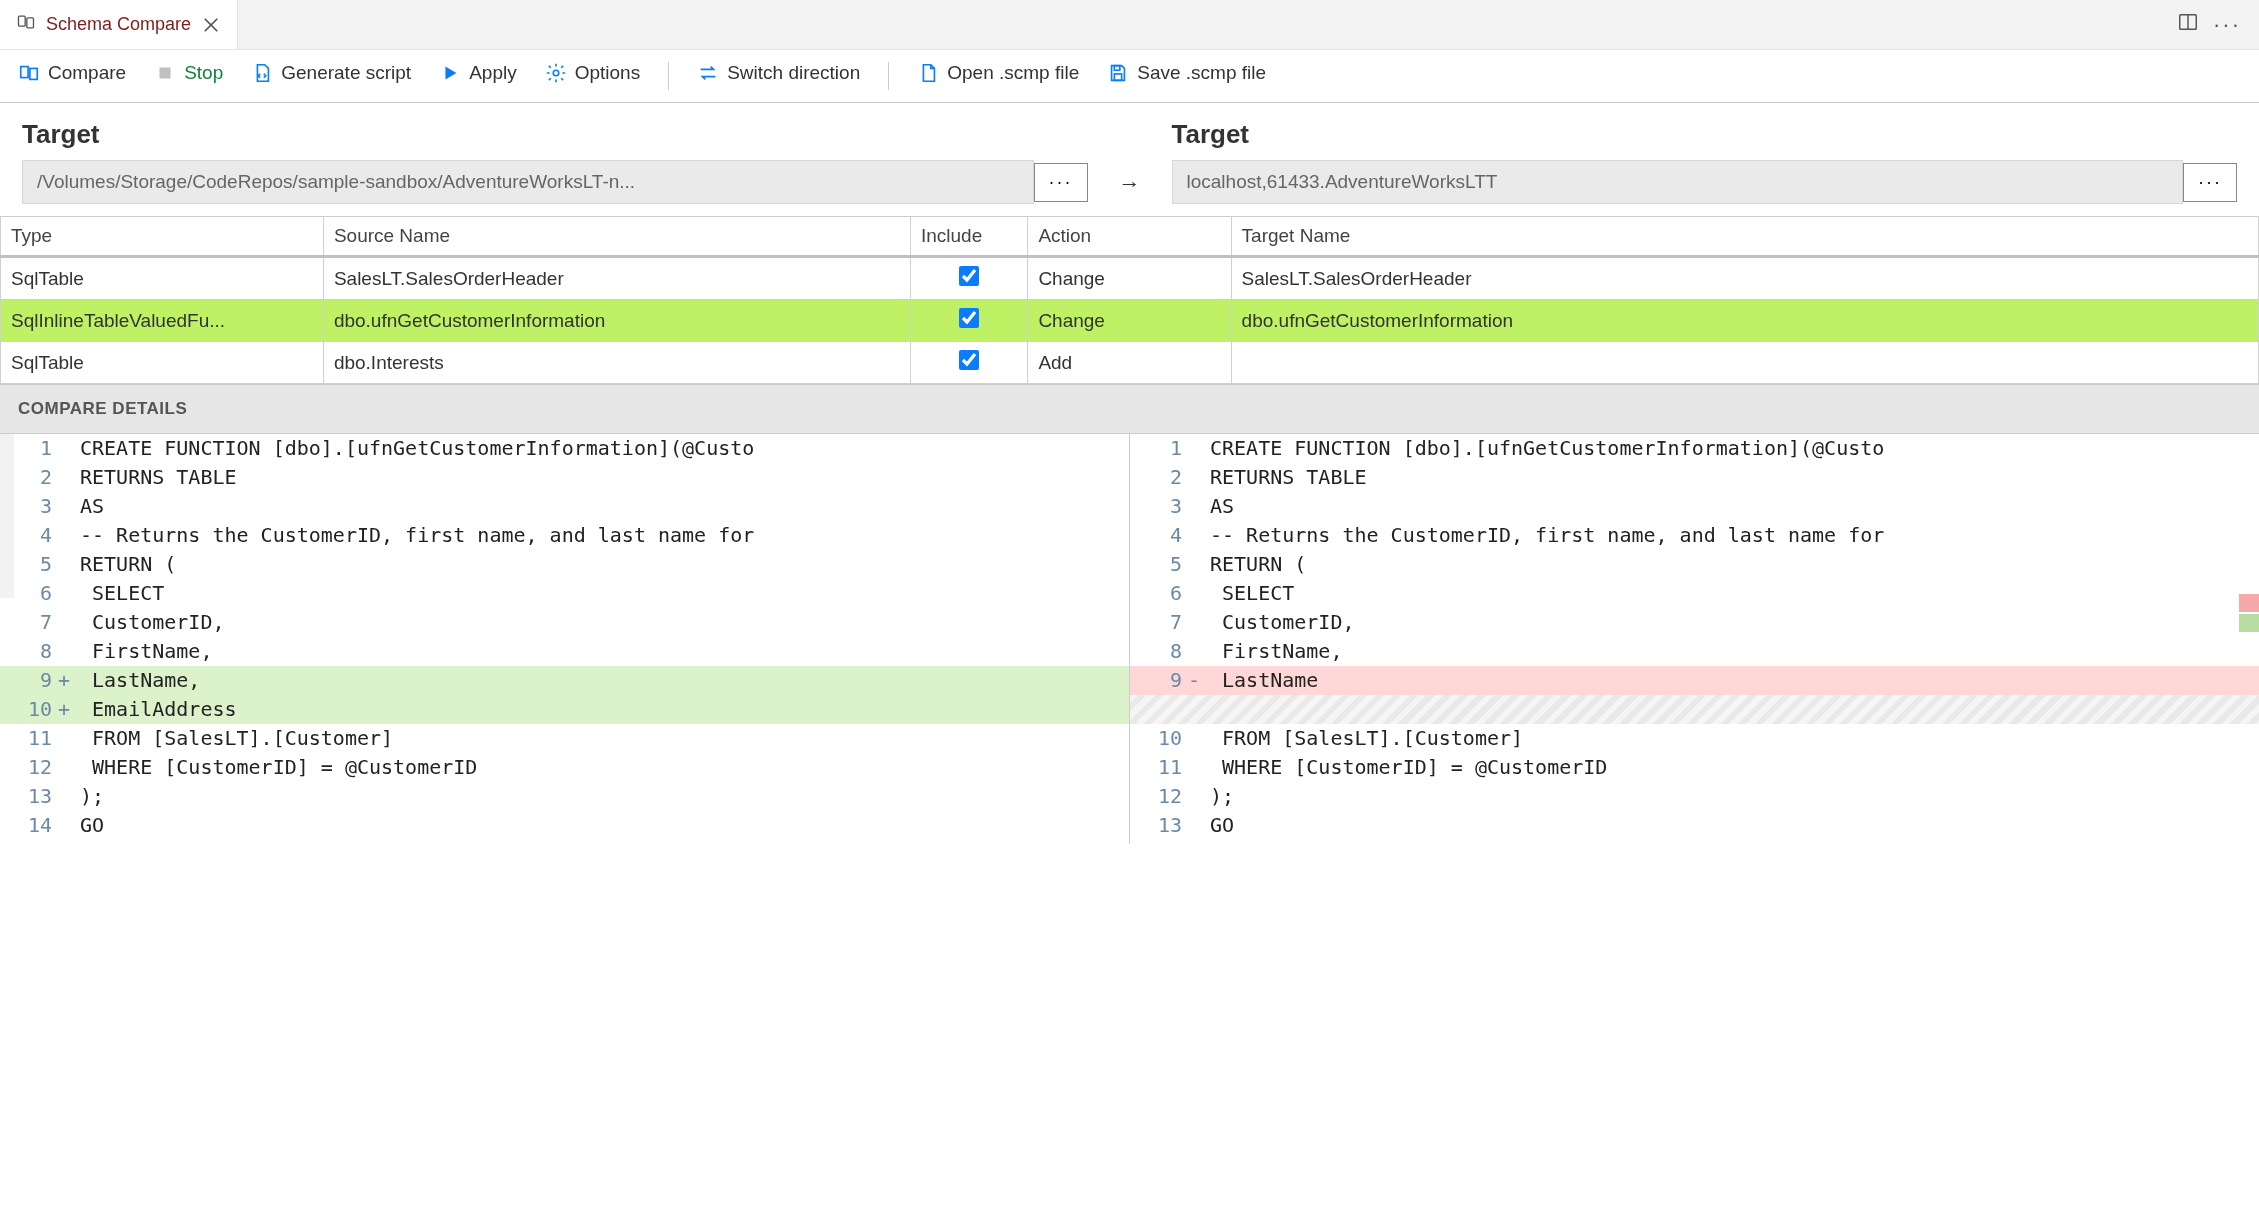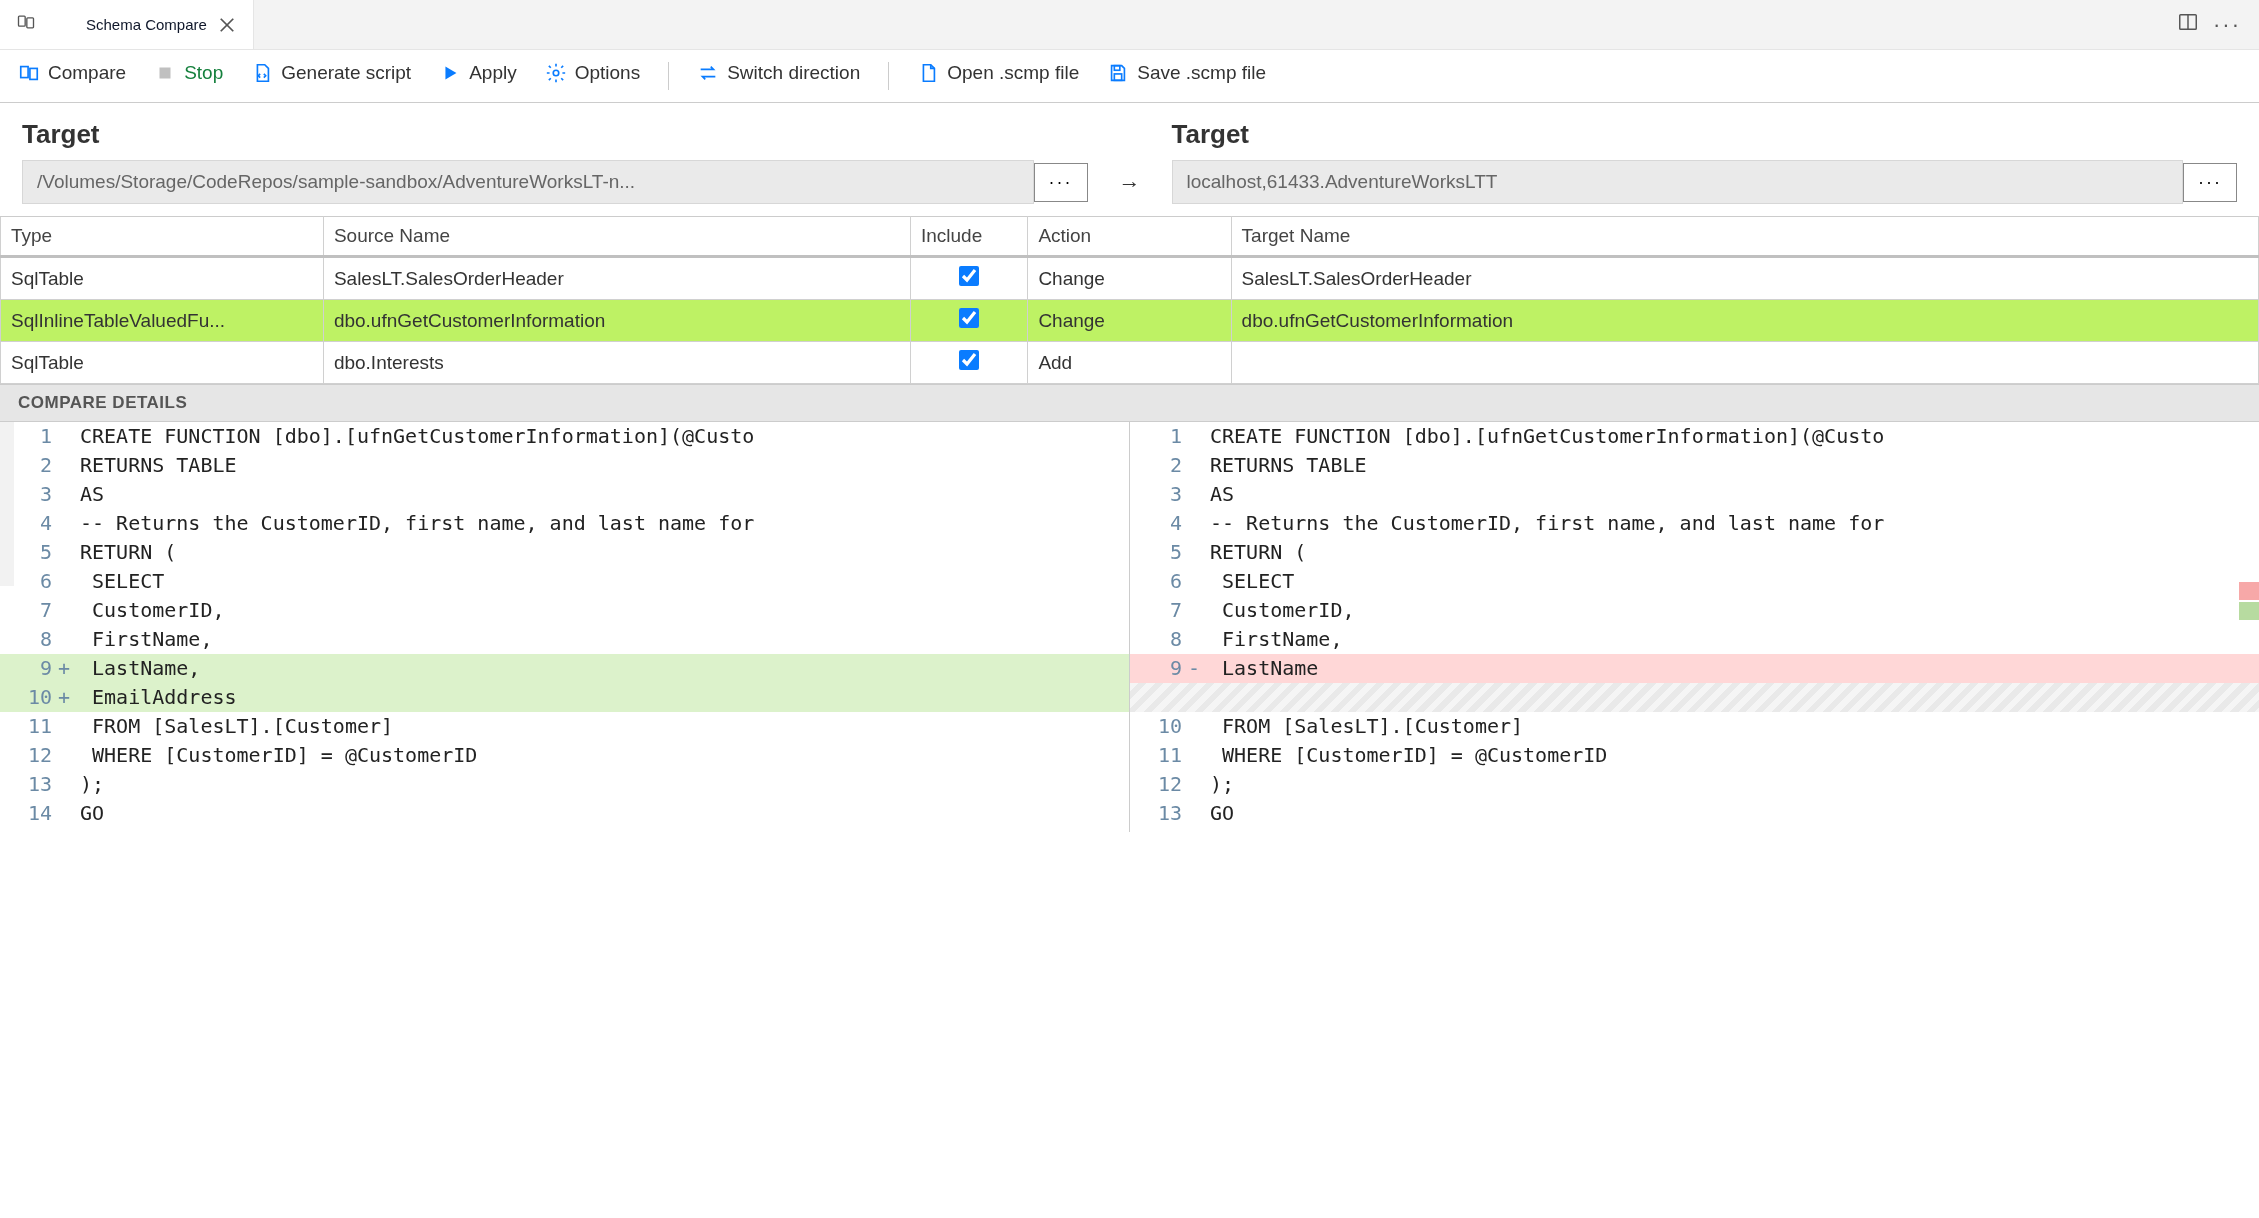--- a/index.html
+++ b/index.html
@@ -20,21 +20,21 @@
     .tab {
       display: flex;
       align-items: center;
       gap: 10px;
       padding: 0 16px;
       height: 100%;
       background: #fff;
       border-right: 1px solid #e5e5e5;
     }
     .tab-icon svg { width: 20px; height: 20px; }
-    .tab-title { font-size: 15px; color: #0f172a; margin-left: 40px; }
+    .tab-title { font-size: 18px; color: #7f1d1d; }
     .tab-close { width: 20px; height: 20px; display: flex; align-items: center; justify-content: center; cursor: pointer; }
     .tab-right-actions {
       margin-left: auto;
       display: flex;
       align-items: center;
       gap: 14px;
       padding-right: 18px;
     }
     .tab-right-actions svg { width: 22px; height: 22px; }
     .ellipsis-dots { font-size: 22px; letter-spacing: 2px; color: #555; cursor: pointer; }
@@ -115,21 +115,21 @@
     }
     .grid tbody tr.row-selected td { background: #bef264; }
     .grid td.include-cell { text-align: center; }
     .grid td.type-cell { white-space: nowrap; overflow: hidden; text-overflow: ellipsis; max-width: 210px; }
     .grid input[type="checkbox"] {
       width: 20px; height: 20px; accent-color: #0a7cff; cursor: pointer;
     }
 
     .details-header {
       background: #e6e6e6;
-      padding: 8px 18px;
+      padding: 14px 18px;
       font-size: 17px;
       font-weight: 700;
       color: #555;
       letter-spacing: 0.5px;
       border-top: 1px solid #ccc;
       border-bottom: 1px solid #ccc;
     }
 
     .diff-panes {
       display: flex;

